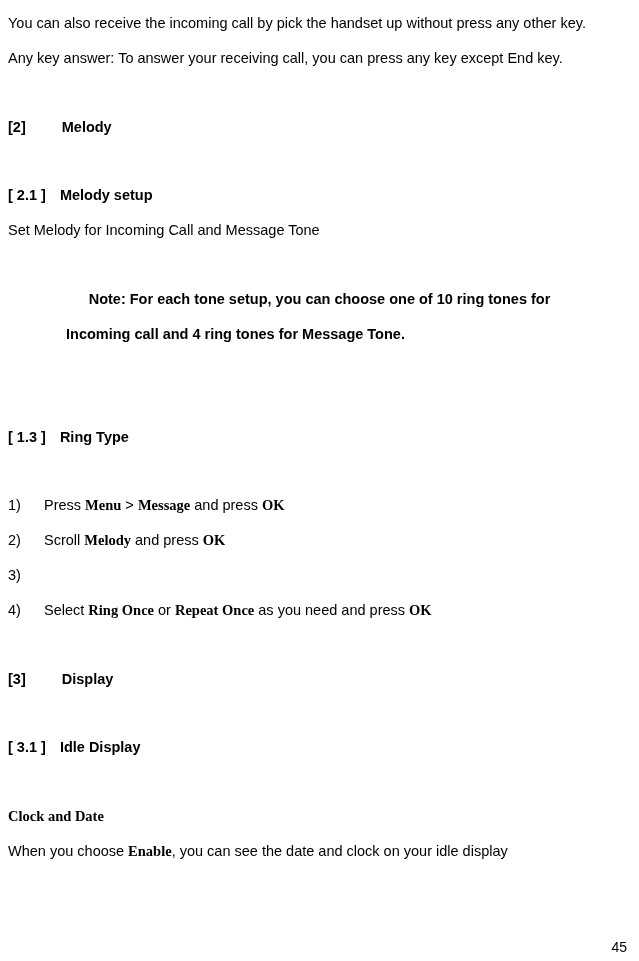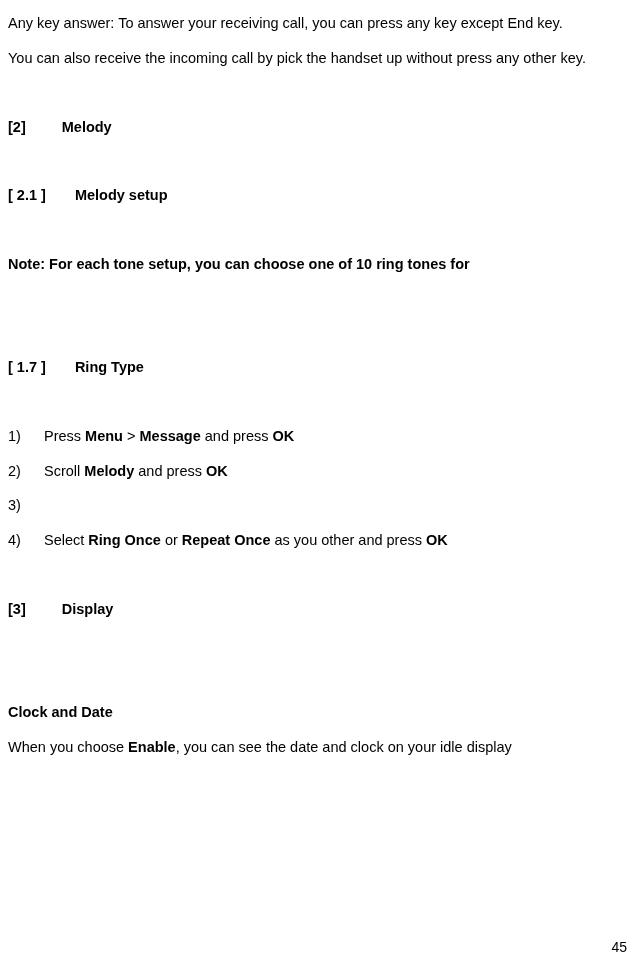--- a/index.html
+++ b/index.html
@@ -19,36 +19,37 @@
     position: relative;
   }
   .para {
     line-height: 2.4;
     text-align: left;
   }
   .para.justify {
     text-align: justify;
     text-align-last: left;
   }
-  .bold { font-weight: bold; }
+  .bold { font-weight: bold; font-family: Liberation Serif, serif; }
   .section-row {
     display: flex;
     gap: 36px;
     font-weight: bold;
     line-height: 2.4;
   }
   .sub-row {
     display: flex;
-    gap: 29px;
+    gap: 14px;
     font-weight: bold;
     line-height: 2.4;
   }
   .note-line1 {
     font-weight: bold;
     line-height: 2.4;
+    text-align: center;
   }
   .note-line2 {
     font-weight: bold;
     line-height: 2.4;
     padding-left: 58px;
   }
   .ol-row {
     display: flex;
     gap: 18px;
     line-height: 2.4;
@@ -62,48 +63,50 @@
     bottom: 6px;
     right: 12px;
     font-size: 14px;
   }
 </style>
 </head>
 <body>
 
 <div class="page">
 
+  <div class="para">You can also receive the incoming call by pick the handset up without press any other key.</div>
   <div class="para">Any key answer: To answer your receiving call, you can press any key except End key.</div>
-  <div class="para">You can also receive the incoming call by pick the handset up without press any other key.</div>
 
   <div class="spacer"></div>
 
   <div class="section-row">
     <span>[2]</span>
     <span>Melody</span>
   </div>
 
   <div class="spacer"></div>
 
   <div class="sub-row">
     <span>[ 2.1 ]</span>
     <span>Melody setup</span>
   </div>
+  <div class="para">Set Melody for Incoming Call and Message Tone</div>
 
   <div class="spacer"></div>
 
   <div class="note-line1">Note: For each tone setup, you can choose one of 10 ring tones for</div>
+  <div class="note-line2">Incoming call and 4 ring tones for Message Tone.</div>
 
   <div class="spacer"></div>
 
 
   <div class="spacer"></div>
 
   <div class="sub-row">
-    <span>[ 1.7 ]</span>
+    <span>[ 1.3 ]</span>
     <span>Ring Type</span>
   </div>
 
   <div class="spacer"></div>
 
   <div class="ol-row">
     <span class="ol-num">1)</span>
     <span>
       <span>Press </span><span class="bold">Menu</span><span> &gt; </span><span class="bold">Message</span><span> and press </span><span class="bold">OK</span>
     </span>
@@ -113,33 +116,37 @@
     <span>
       <span>Scroll </span><span class="bold">Melody</span><span> and press </span><span class="bold">OK</span>
     </span>
   </div>
   <div class="ol-row">
     <span class="ol-num">3)</span>
   </div>
   <div class="ol-row">
     <span class="ol-num">4)</span>
     <span>
-      <span>Select </span><span class="bold">Ring Once</span><span> or </span><span class="bold">Repeat Once</span><span> as you other and press </span><span class="bold">OK</span>
+      <span>Select </span><span class="bold">Ring Once</span><span> or </span><span class="bold">Repeat Once</span><span> as you need and press </span><span class="bold">OK</span>
     </span>
   </div>
 
   <div class="spacer"></div>
 
   <div class="section-row">
     <span>[3]</span>
     <span>Display</span>
   </div>
 
   <div class="spacer"></div>
 
+  <div class="sub-row">
+    <span>[ 3.1 ]</span>
+    <span>Idle Display</span>
+  </div>
 
   <div class="spacer"></div>
 
   <div class="para bold">Clock and Date</div>
   <div class="para">
     <span>When you choose </span><span class="bold">Enable</span><span>, you can see the date and clock on your idle display</span>
   </div>
 
   <div class="pagenum">45</div>
 </div>

